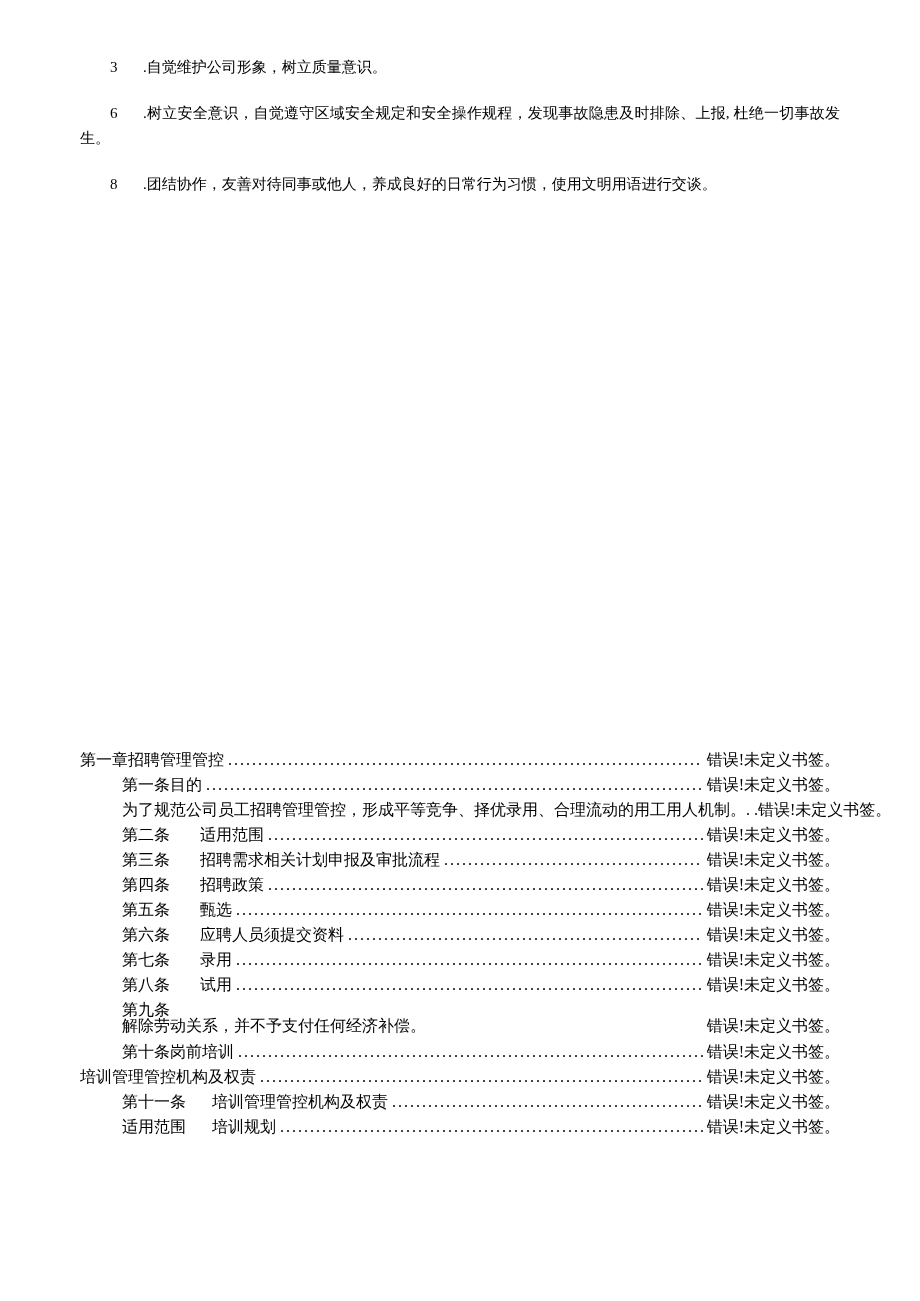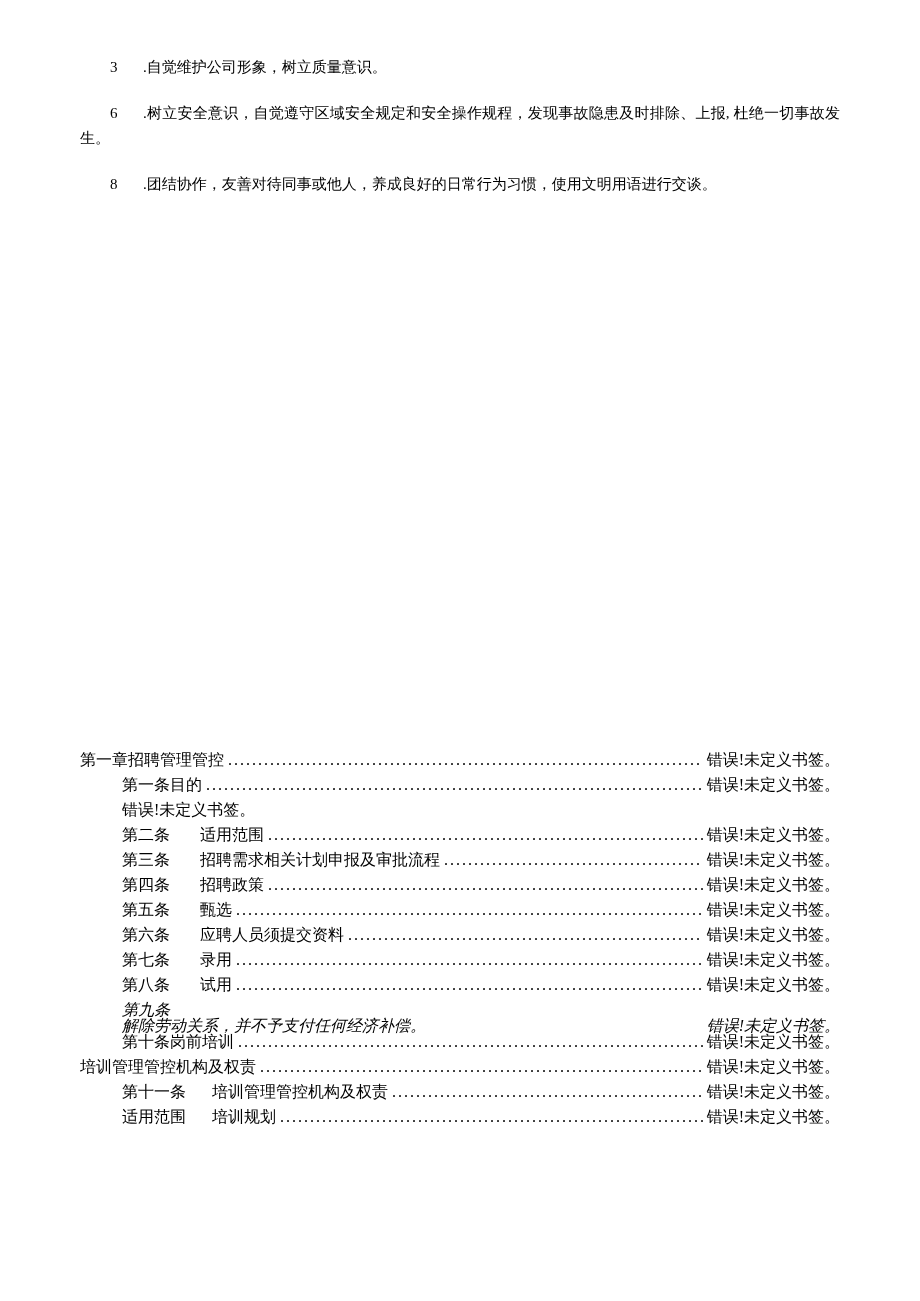--- a/index.html
+++ b/index.html
@@ -64,22 +64,21 @@
     white-space: nowrap;
   }
   .toc-row .page-ref {
     flex: 0 0 auto;
     white-space: nowrap;
   }
   .indent-0 { padding-left: 0px; }
   .indent-1 { padding-left: 42px; }
   .toc .wrap-row {
     display: block;
-    margin-bottom: 0;
-    font-style: italic;
+    margin-bottom: 10px;
   }
   .toc .wrap-row .line1 {
     display: flex;
     align-items: baseline;
   }
   .toc .wrap-row .line2 {
     display: flex;
     align-items: baseline;
   }
   .spacer-col {
@@ -106,20 +105,21 @@
       <span class="page-ref">错误!未定义书签。</span>
     </div>
 
     <div class="toc-row indent-1">
       <span class="lead">第一条目的</span>
       <span class="dots"></span>
       <span class="page-ref">错误!未定义书签。</span>
     </div>
 
     <div class="toc-row indent-1">
+      <span class="lead">为了规范公司员工招聘管理管控，形成平等竞争、择优录用、合理流动的用工用人机制。. .</span>
       <span class="page-ref">错误!未定义书签。</span>
     </div>
 
     <div class="toc-row indent-1">
       <span class="lead spacer-col">第二条</span>
       <span class="label-col">适用范围</span>
       <span class="dots"></span>
       <span class="page-ref">错误!未定义书签。</span>
     </div>
 

